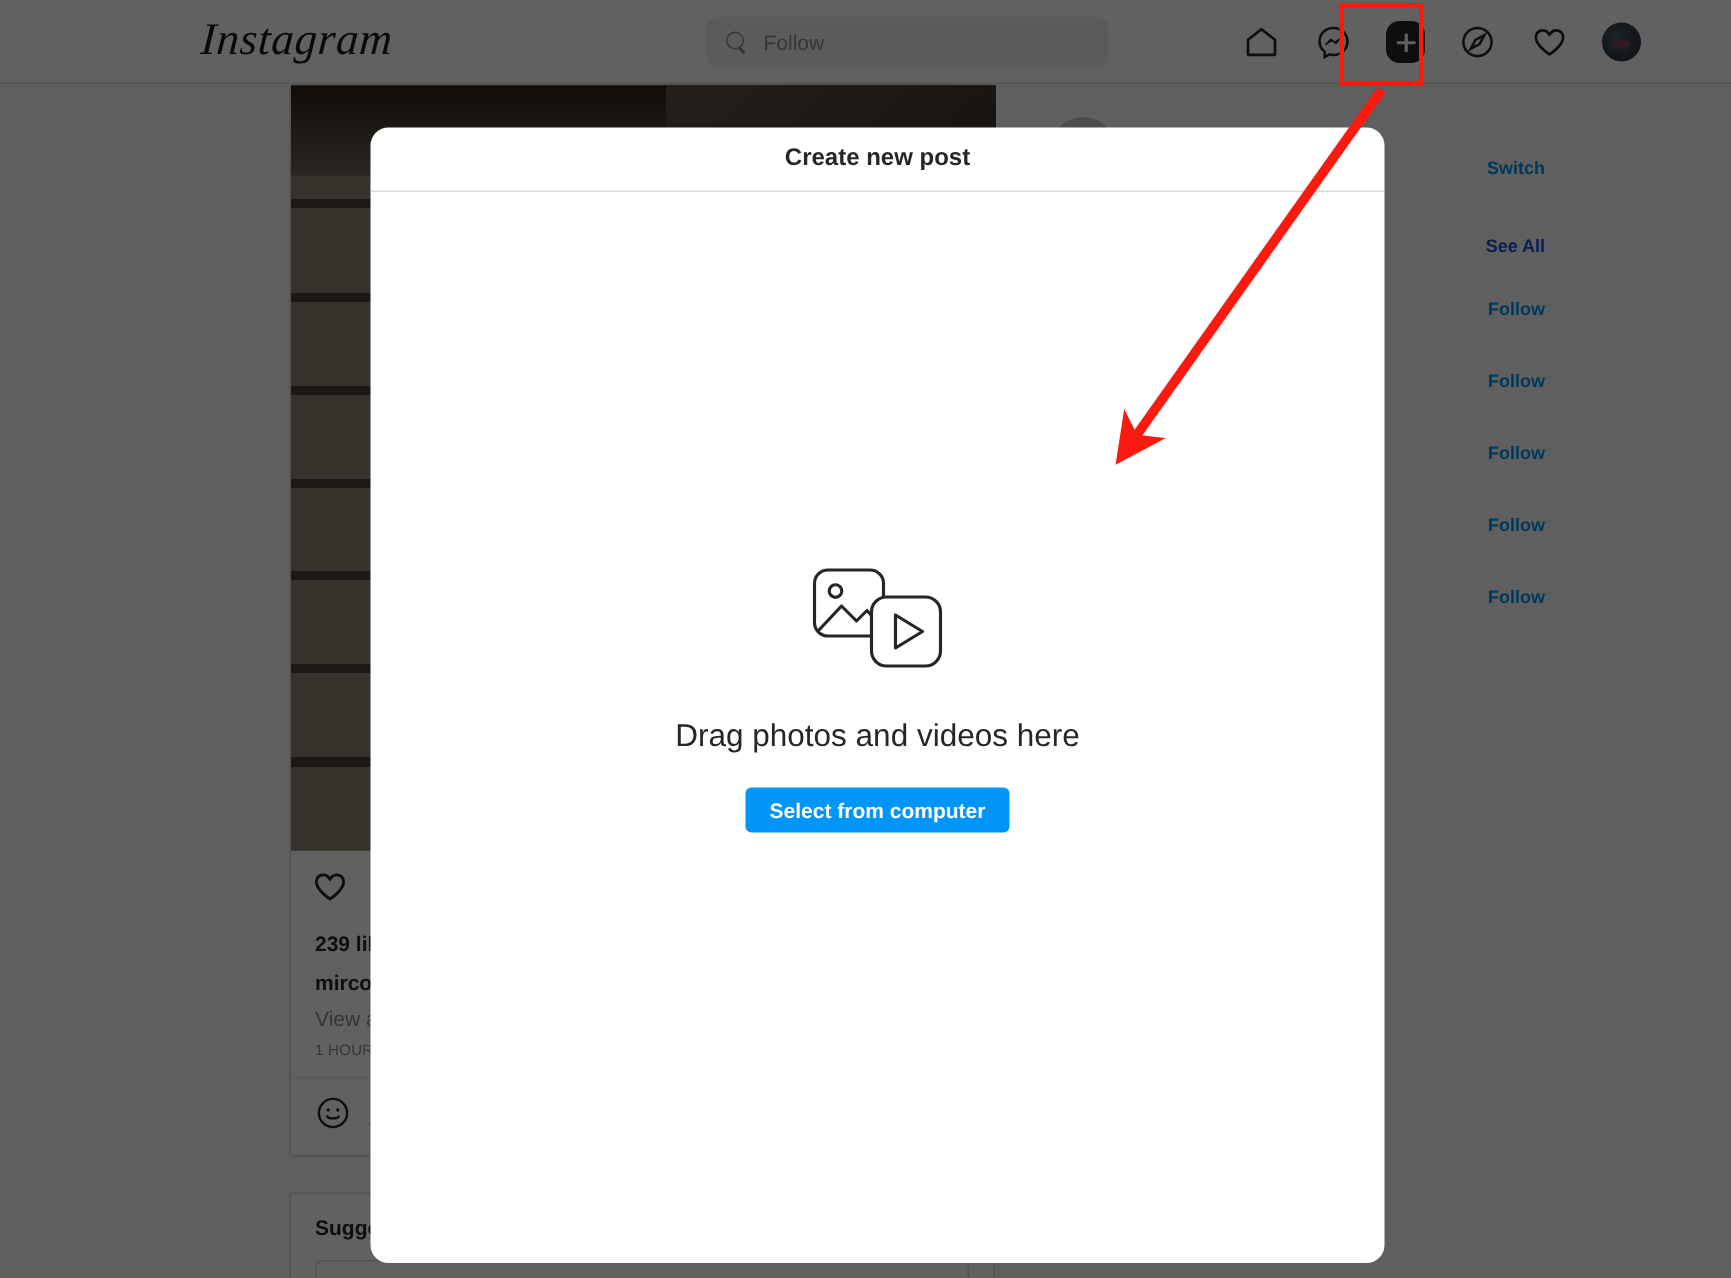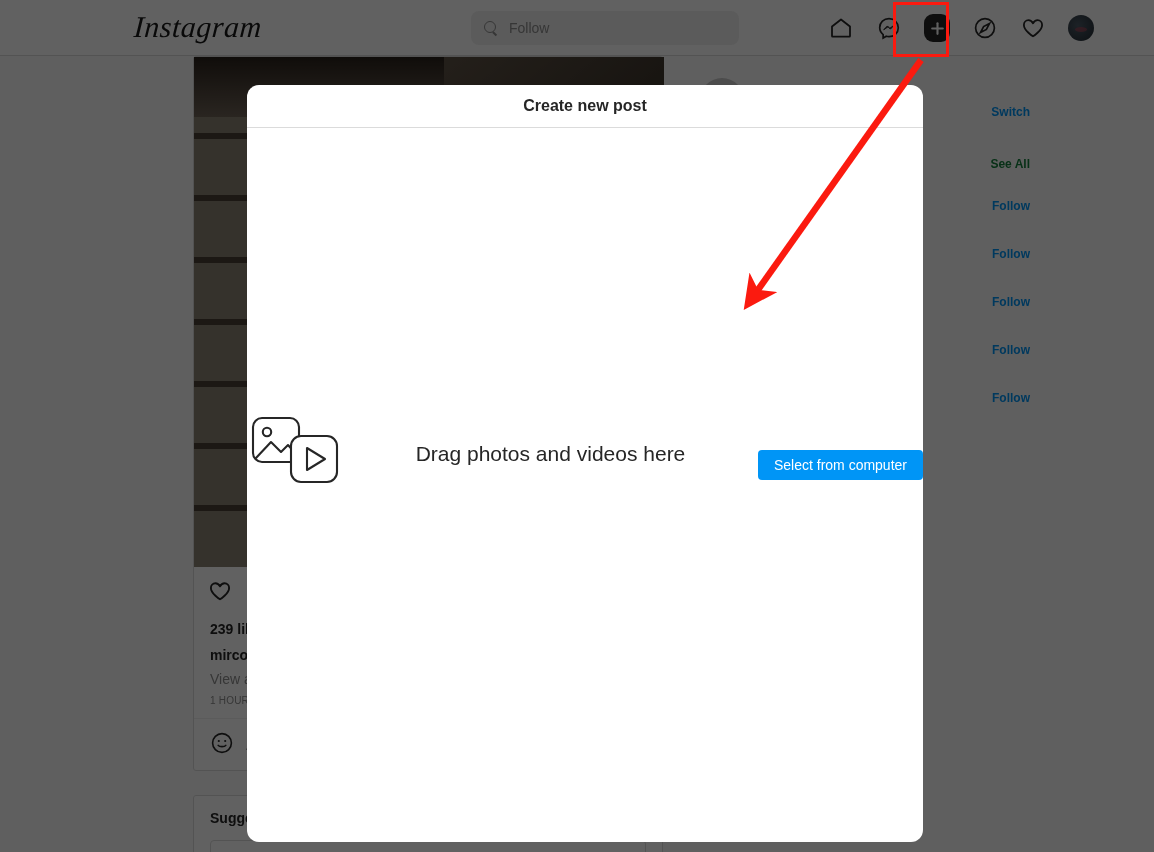--- a/index.html
+++ b/index.html
@@ -276,21 +276,21 @@
     font-size: 12px;
     color: #8e8e8e;
   }
   .sb-action {
     font-size: 12px;
     font-weight: bold;
     color: #0095f6;
     margin-top: 24px;
   }
   .sb-action.dark {
-    color: #15803d;
+    color: #1d4ed8;
   }
   .sb-head {
     display: flex;
     align-items: center;
     justify-content: space-between;
     height: 36px;
     margin-top: 10px;
   }
   .sb-head-title {
     font-size: 14px;
@@ -336,37 +336,37 @@
     justify-content: center;
   }
   .modal-title {
     font-size: 16px;
     font-weight: bold;
     color: #262626;
   }
   .modal-body {
     flex: 1 1 auto;
     display: flex;
-    flex-direction: row;
-    align-items: center;
-    justify-content: space-between;
+    flex-direction: column;
+    align-items: center;
+    justify-content: center;
     padding-bottom: 40px;
   }
   .media-icon { margin-bottom: 20px; }
   .drag-text {
     font-size: 21px;
     font-weight: 300;
     color: #262626;
     margin-bottom: 22px;
   }
   .select-btn {
     background: #0095f6;
     color: #ffffff;
     font-size: 14px;
-    font-weight: normal;
+    font-weight: bold;
     border: none;
     border-radius: 4px;
     padding: 7px 16px;
     cursor: pointer;
     font-family: "Liberation Sans", sans-serif;
   }
 
   
   .annot {
     position: absolute;

